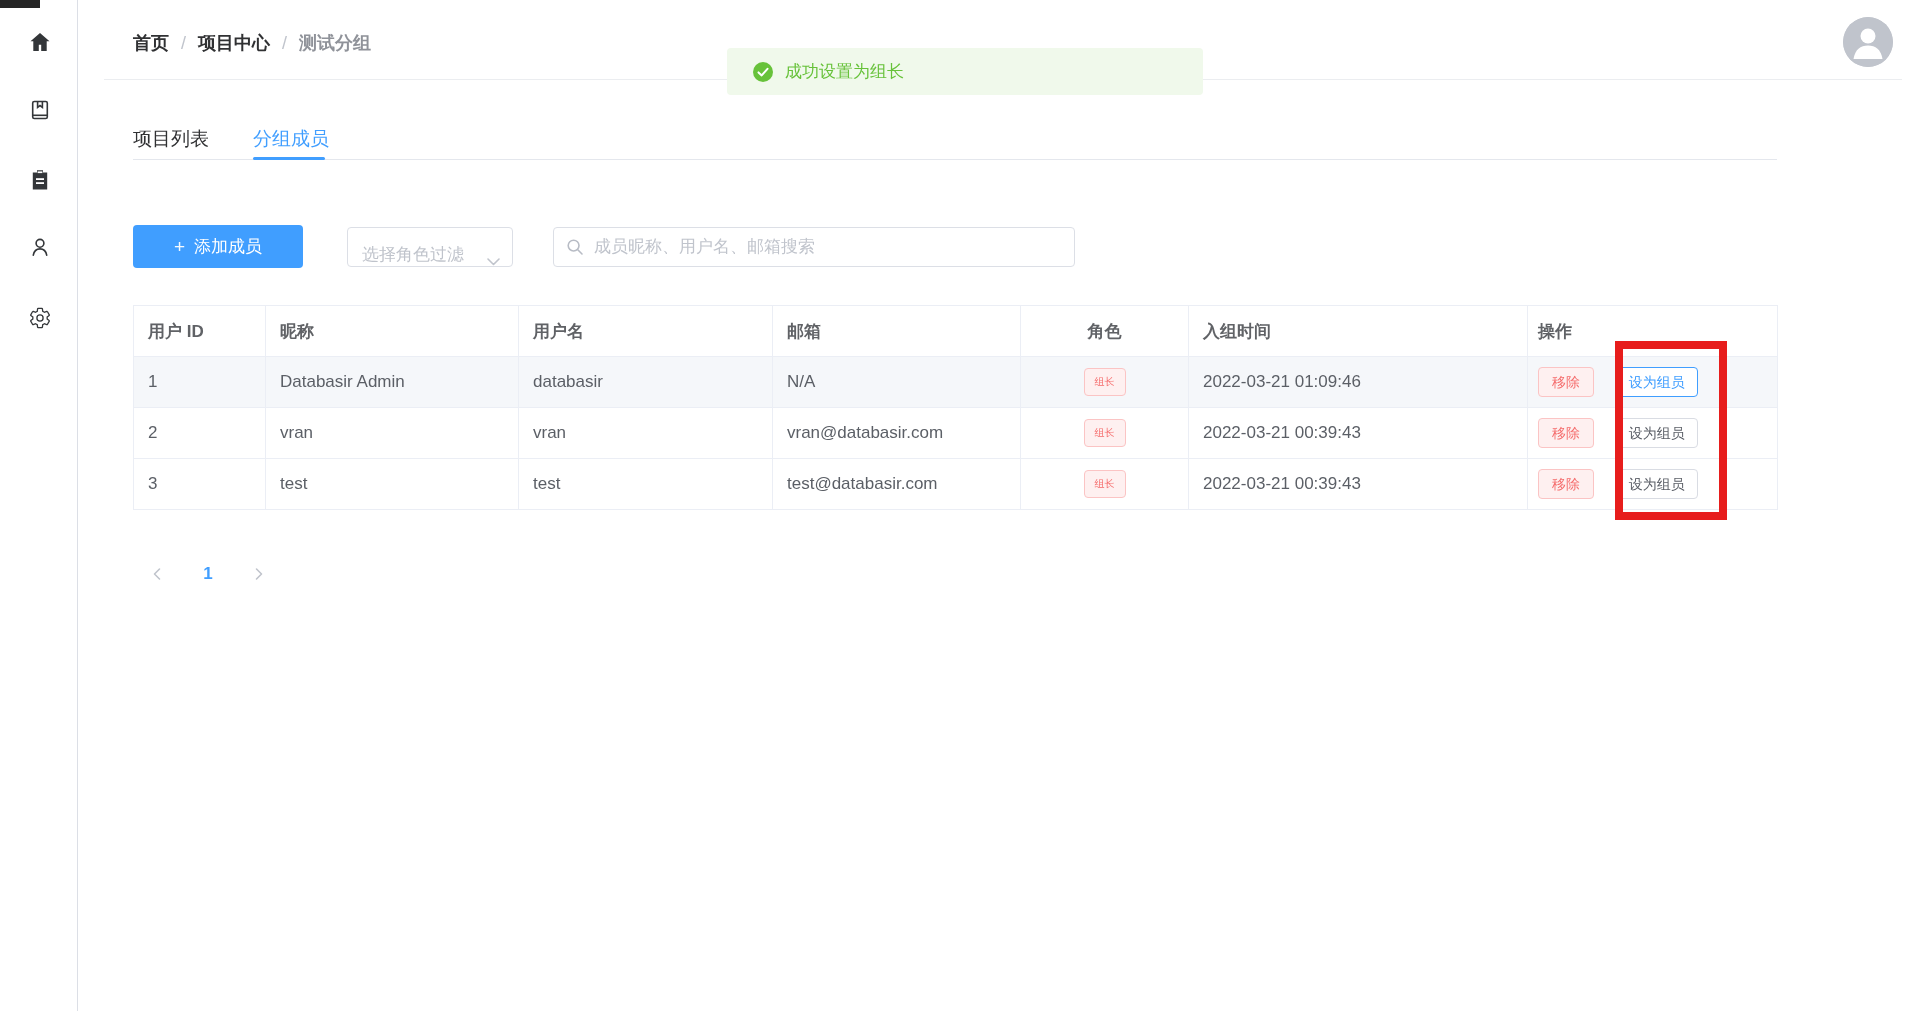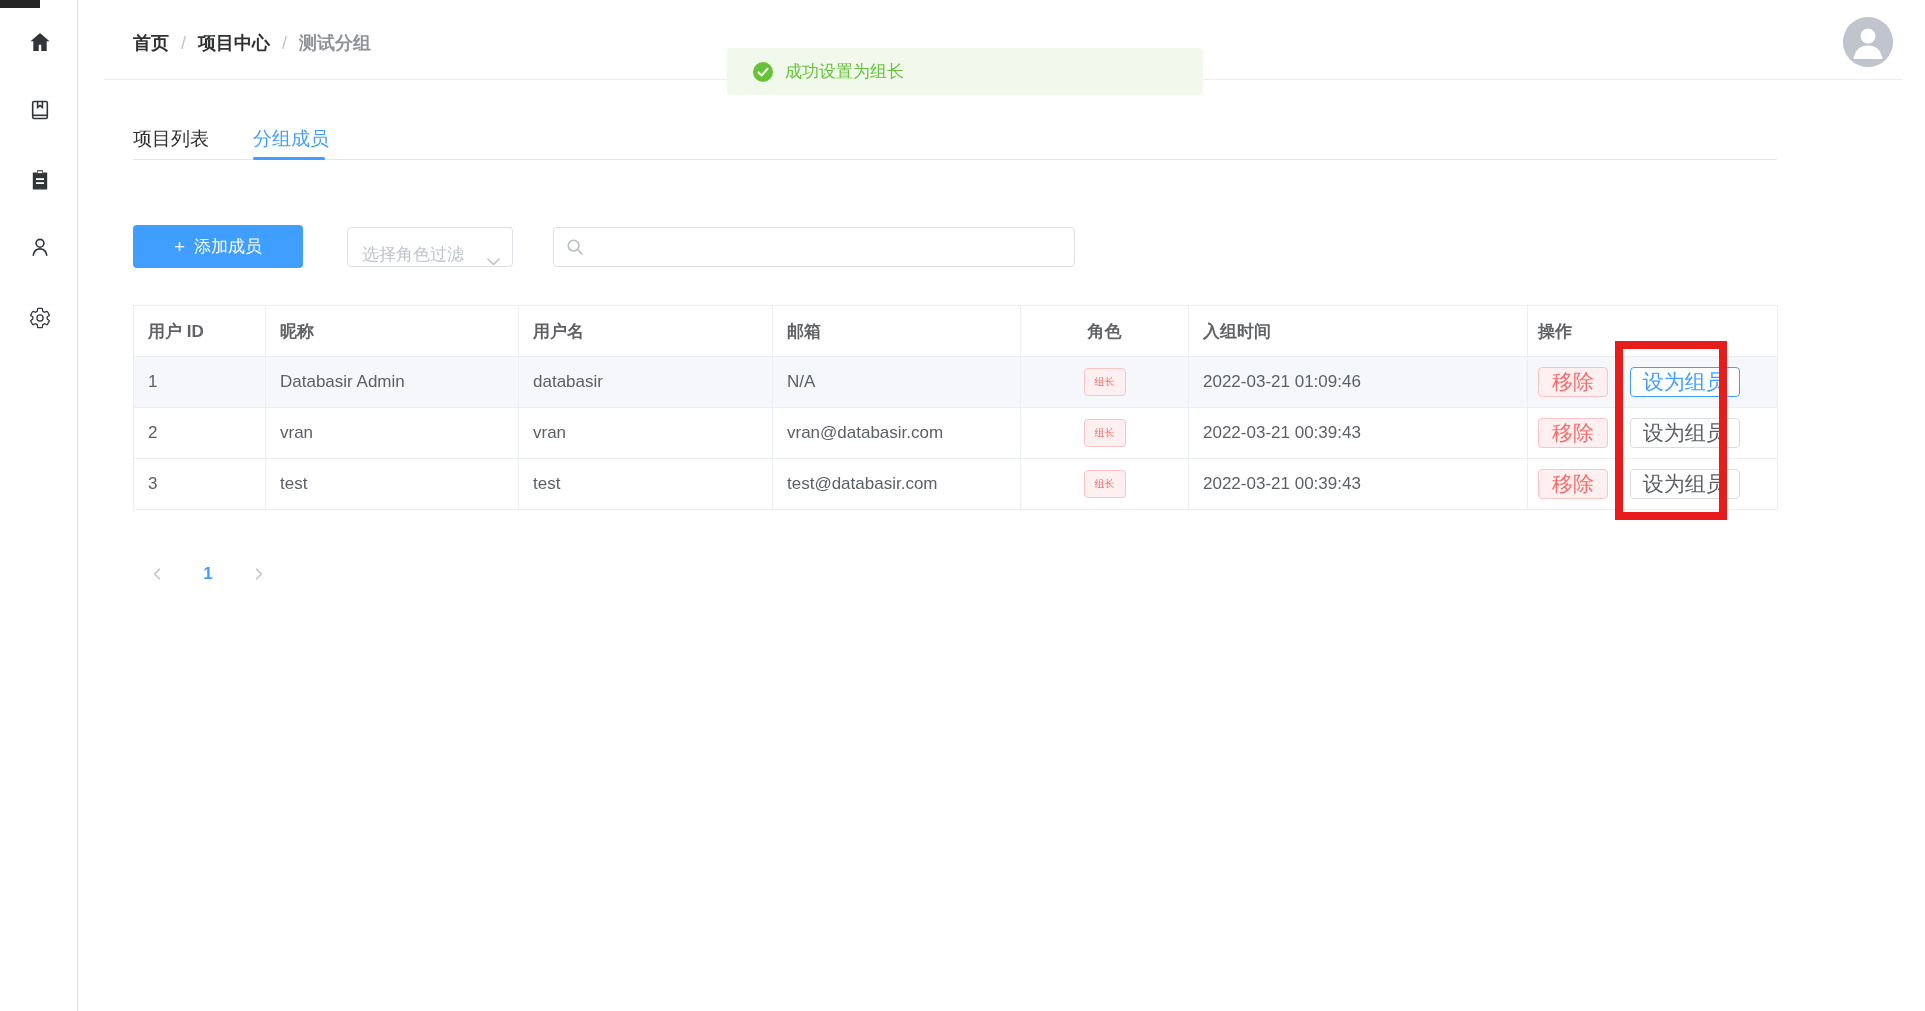--- a/index.html
+++ b/index.html
@@ -61,21 +61,21 @@
   .member-table th { color:#606266; font-weight:700; background:#fff; }
   .member-table td { color:#5b5f66; }
   .member-table .col-role { text-align:center; padding:0; }
   .member-table .col-ops { padding-left:10px; }
   .member-table tr.row-hover td { background:#f5f7fa; }
 
   .tag-danger { display:inline-block; height:28px; line-height:26px; padding:0 10px;
     font-size:10px; color:#f56c6c; background:#fef0f0; border:1px solid #fbc4c4;
     border-radius:4px; }
   .btn { display:inline-block; height:30px; line-height:28px; border-radius:4px;
-    font-size:21px; cursor:pointer; vertical-align:middle; font-family:inherit; }
+    font-size:14px; cursor:pointer; vertical-align:middle; font-family:inherit; }
   .btn-remove { padding:0 13px; color:#f56c6c; background:#fef0f0; border:1px solid #fbc4c4; }
   .btn-set { padding:0 12px; margin-left:17px; background:#fff; }
   .btn-set-default { color:#5a5e66; border:1px solid #d9dce3; }
   .btn-set-primary { color:#409eff; border:1px solid #409eff; }
 
   
   .pagination { position:absolute; left:141px; top:558px; display:flex; align-items:center; }
   .pg-item { width:32px; height:32px; display:flex; align-items:center; justify-content:center;
     cursor:pointer; }
   .pg-arrow { margin-right:19px; }
@@ -172,20 +172,21 @@
   </span>
 </div>
 
 <div class="search-box">
   <span style="display:flex;">
     <svg width="18" height="18" viewBox="0 0 18 18" fill="none" stroke="#b8bcc5" stroke-width="1.6" stroke-linecap="round">
       <circle cx="7.6" cy="7.6" r="5.4"></circle>
         <line x1="11.8" y1="11.8" x2="16" y2="16"></line>
     </svg>
   </span>
+  <input type="text" placeholder="成员昵称、用户名、邮箱搜索" style="">
 </div>
 
 <table class="member-table">
   <colgroup>
     <col style="width:132px">
       <col style="width:253px">
       <col style="width:254px">
     <col style="width:248px">
       <col style="width:168px">
       <col style="width:339px">

